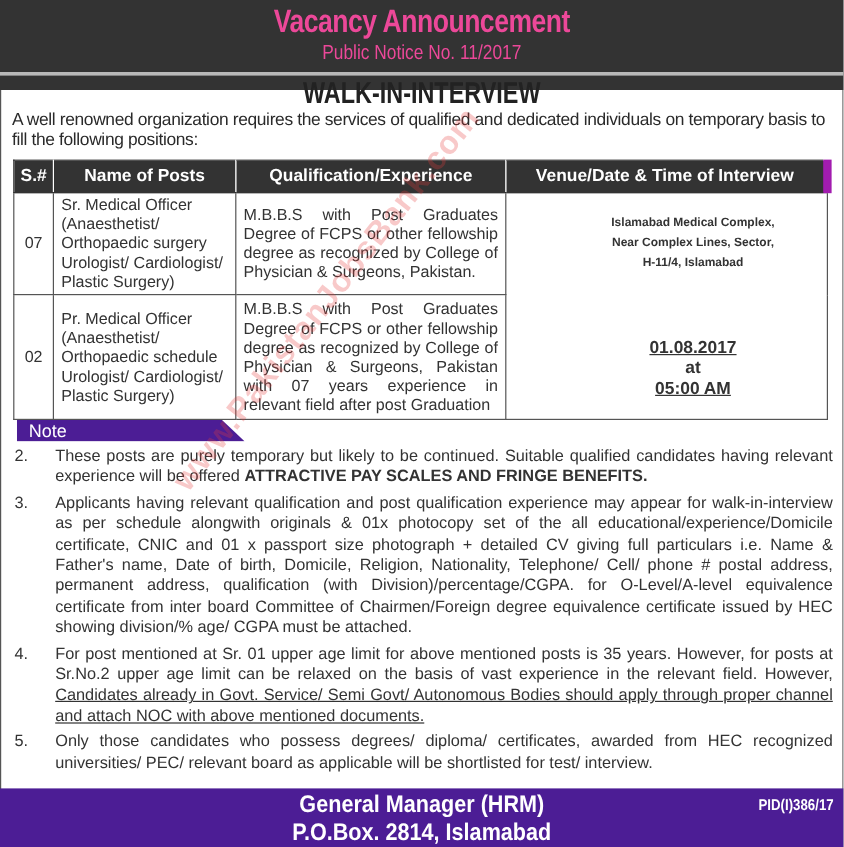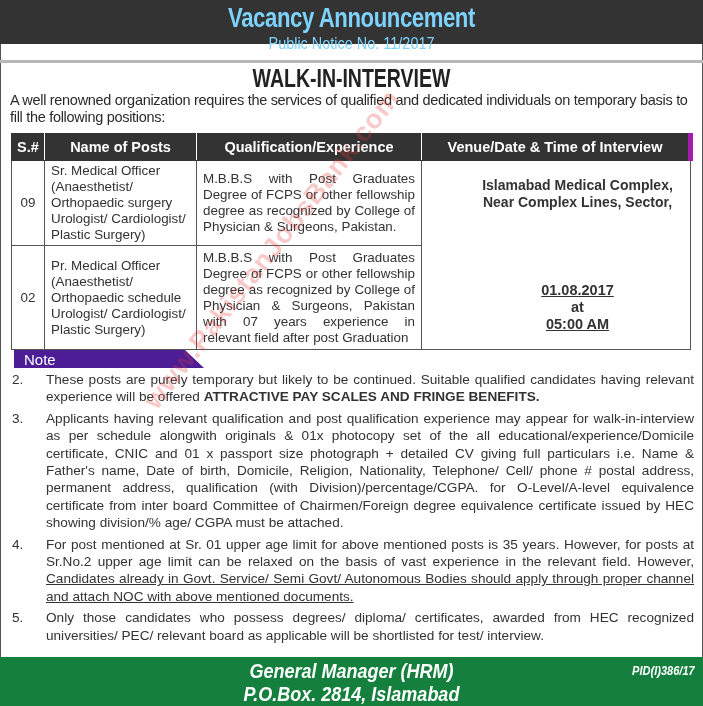--- a/index.html
+++ b/index.html
@@ -1,42 +1,42 @@
 <!DOCTYPE html>
 <html><head>
 <meta charset="utf-8">
 <style>
   html,body{margin:0;padding:0;background:#fff;}
   body{width:703px;height:706px;position:relative;overflow:hidden;font-family:"Liberation Sans",sans-serif;color:#2a2a2a;}
   .frame{position:absolute;left:0;top:0;width:701px;height:704px;border:1px solid #555;}
-  .hdr{position:absolute;left:0;top:0;width:703px;height:44px;background:#333;color:#7dd3fc;text-align:center;}
+  .hdr{position:absolute;left:0;top:0;width:703px;height:75px;background:#333;color:#ec4899;text-align:center;}
   .hdr .t1{font-family:"Liberation Sans",sans-serif;font-weight:bold;font-size:27px;letter-spacing:-0.5px;transform:scaleX(0.82);transform-origin:center;margin-top:3px;line-height:31px;}
   .hdr .t2{font-size:17px;transform:scaleX(0.85);line-height:20px;}
   .hdr-line{position:absolute;left:0;top:60px;width:703px;height:3px;background:#b8b8b8;}
   .walk{position:absolute;left:0;top:64px;width:703px;text-align:center;font-weight:bold;font-size:25px;color:#222;transform:scaleX(0.78);line-height:28px;letter-spacing:0px;}
   .intro{position:absolute;left:10px;top:92px;width:684px;font-size:14.5px;line-height:17px;transform-origin:left;letter-spacing:-0.3px;}
   table.posts{position:absolute;left:11px;top:133px;width:682px;border-collapse:collapse;font-size:13.4px;}
   table.posts th{background:#333;color:#fff;font-weight:bold;font-size:14.5px;height:26px;border:1px solid #333;border-right:1px solid #fff;padding:0;}
-  table.posts th:last-child{border-right:5px solid #a21caf;}
+  table.posts th:last-child{border-right:7px solid #a21caf;}
   table.posts td{border:1px solid #555;vertical-align:middle;padding:2px 6px;line-height:16px;color:#333;}
   td.sno{text-align:center;width:20px;}
   td.post{width:139px;}
   td.qual{width:212px;text-align:justify;}
   td.venue{text-align:center;font-weight:bold;font-size:14.5px;line-height:18px;}
-  .venue-block{position:absolute;left:465px;top:177px;width:225px;text-align:center;font-weight:bold;font-size:14px;line-height:17px;color:#333;}
+  .venue-block{position:absolute;left:465px;top:177px;width:225px;text-align:center;font-weight:bold;font-size:10px;line-height:17px;color:#333;}
   .date-block{position:absolute;left:465px;top:246px;width:225px;text-align:center;font-weight:bold;font-size:14.5px;line-height:17px;color:#333;margin-top:36px;}
   .date-block .u{text-decoration:underline;}
   .note{position:absolute;left:14px;top:350px;width:180px;height:18px;background:#4c1d95;color:#fff;font-size:15px;line-height:19px;padding-left:10px;clip-path:polygon(0 0,90% 0,100% 100%,0 100%);}
   .notes{position:absolute;left:12px;top:371px;width:682px;font-size:13.6px;line-height:17.4px;color:#333;}
   .ni{display:flex;margin-bottom:4px;}
   .ni .n{width:34px;flex:none;}
   .ni .b{flex:1;text-align:justify;}
   .ni .b strong{font-weight:bold;}
   .ul{text-decoration:underline;font-weight:normal;}
-  .foot{position:absolute;left:0;top:657px;width:703px;height:49px;background:#15803d;color:#fff;font-style:italic;}
+  .foot{position:absolute;left:0;top:657px;width:703px;height:49px;background:#4c1d95;color:#fff;}
   .foot .f1{position:absolute;left:0;width:703px;top:2px;text-align:center;font-weight:bold;font-size:20px;line-height:24px;transform:scaleX(0.9);}
   .foot .f2{position:absolute;left:0;width:703px;top:25px;text-align:center;font-weight:bold;font-size:20px;line-height:24px;transform:scaleX(0.9);}
   .foot .pid{position:absolute;right:8px;top:6px;font-size:13px;font-weight:bold;transform:scaleX(0.85);transform-origin:right;}
   .wm{position:absolute;left:150px;top:390px;font-size:27px;color:rgba(230,60,60,0.28);transform:rotate(-52deg);transform-origin:left center;white-space:nowrap;letter-spacing:1px;pointer-events:none;font-weight:bold;}
 </style>
 </head>
 <body>
 
 <div class="frame"></div>
 
@@ -53,36 +53,37 @@
   <thead>
     <tr>
       <th>S.#</th>
       <th>Name of Posts</th>
       <th>Qualification/Experience</th>
       <th>Venue/Date &amp; Time of Interview</th>
     </tr>
   </thead>
   <tbody>
     <tr style="height:82px;">
-      <td class="sno">09</td>
+      <td class="sno">07</td>
       <td class="post">Sr. Medical Officer (Anaesthetist/ Orthopaedic surgery Urologist/ Cardiologist/ Plastic Surgery)</td>
       <td class="qual">M.B.B.S with Post Graduates Degree of FCPS or other fellowship degree as recognized by College of Physician &amp; Surgeons, Pakistan.</td>
       <td class="venue" rowspan="2"></td>
     </tr>
     <tr style="height:104px;">
       <td class="sno">02</td>
       <td class="post">Pr. Medical Officer (Anaesthetist/ Orthopaedic schedule Urologist/ Cardiologist/ Plastic Surgery)</td>
       <td class="qual">M.B.B.S with Post Graduates Degree of FCPS or other fellowship degree as recognized by College of Physician &amp; Surgeons, Pakistan with 07 years experience in relevant field after post Graduation</td>
     </tr>
   </tbody>
 </table>
 
 <div class="venue-block">
   <div>Islamabad Medical Complex,</div>
   <div>Near Complex Lines, Sector,</div>
+  <div>H-11/4, Islamabad</div>
 </div>
 <div class="date-block">
   <div><span class="u">01.08.2017</span></div>
   <div>at</div>
   <div><span class="u">05:00 AM</span></div>
 </div>
 
 <div class="note">Note</div>
 
 <div class="notes">

